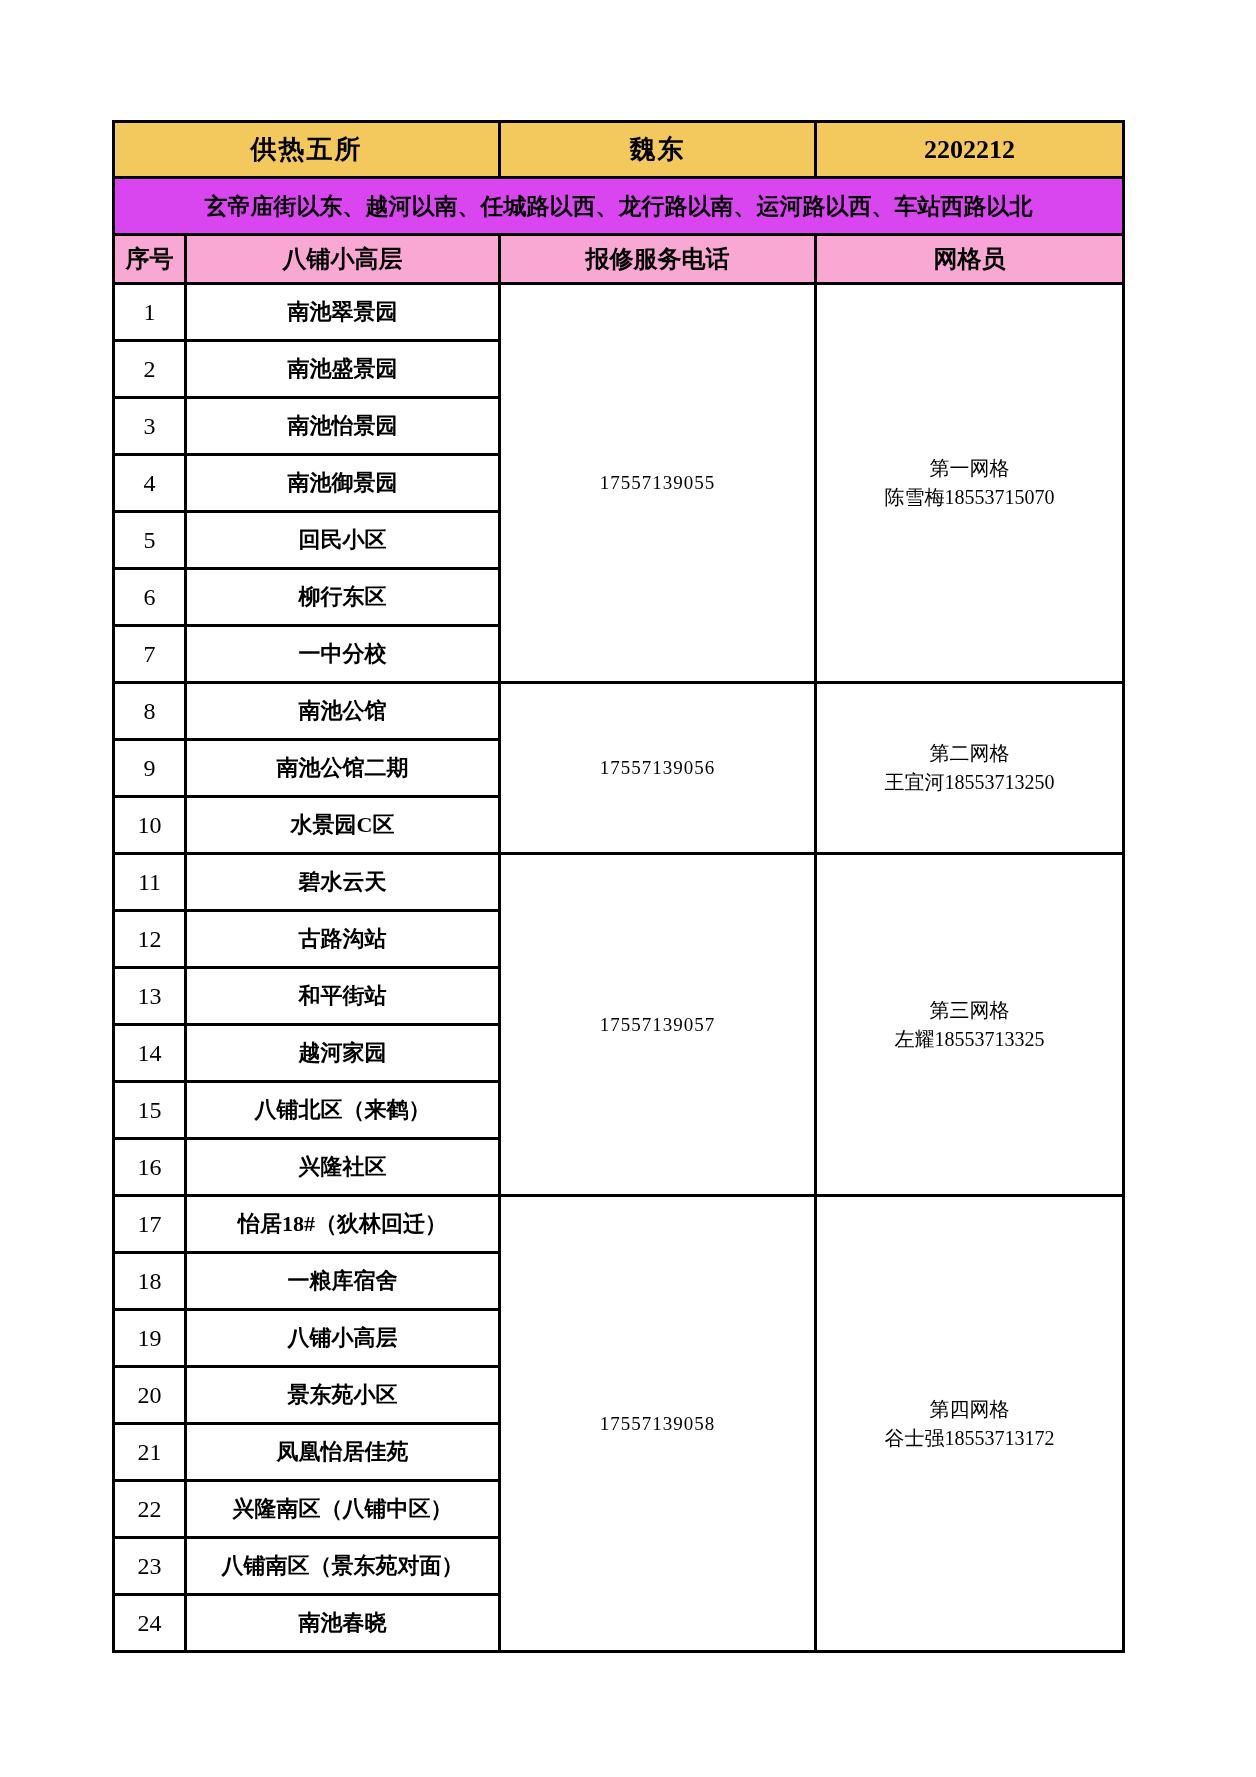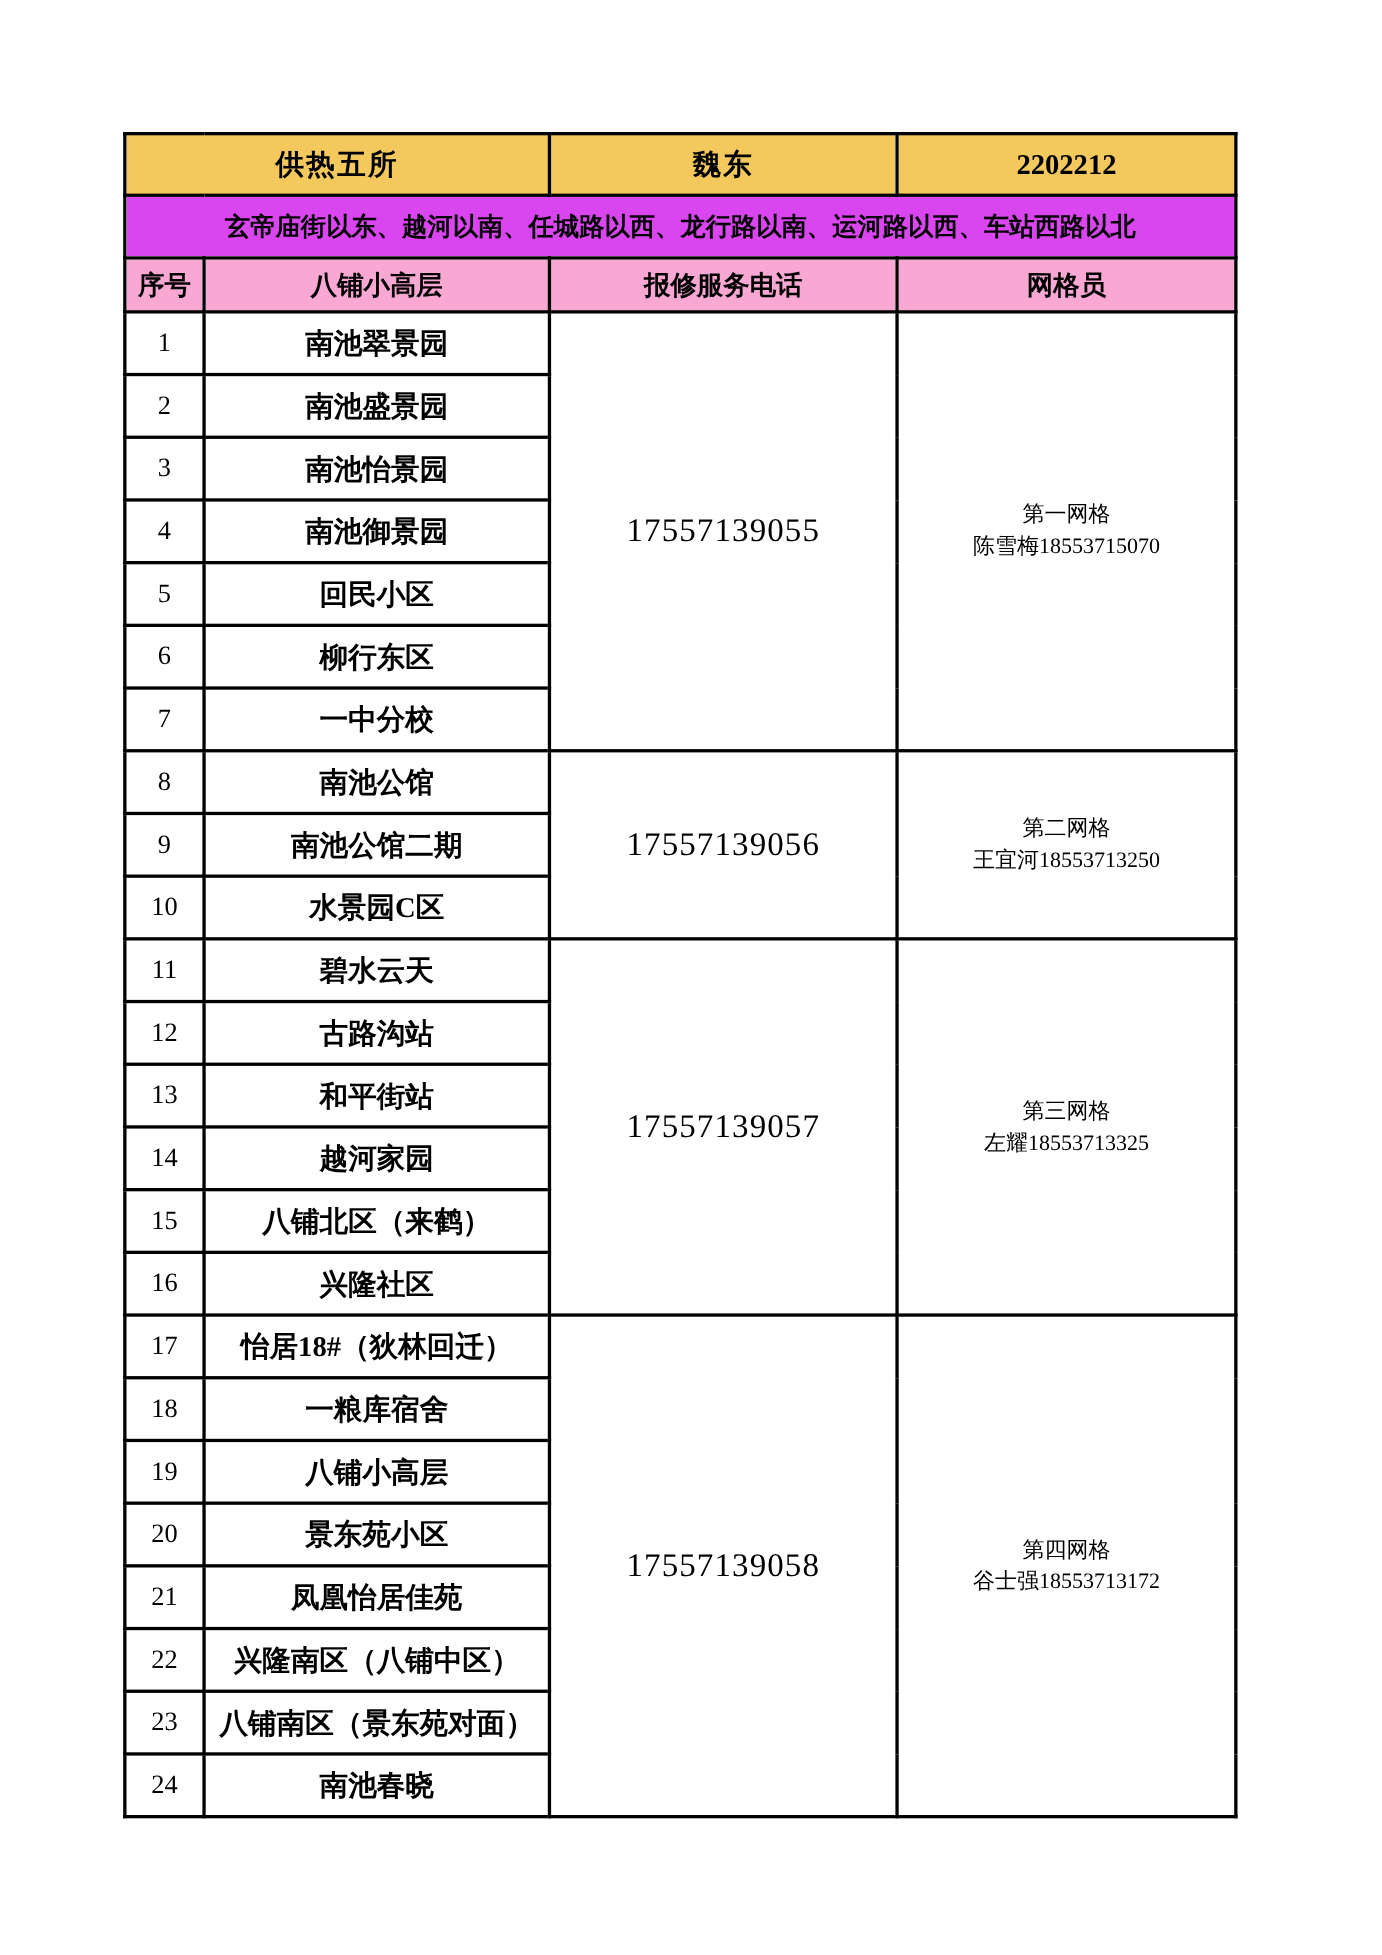--- a/index.html
+++ b/index.html
@@ -57,25 +57,25 @@
   }
   tr.data-row td {
     height: 54px;
     background: #ffffff;
   }
   td.seq-cell {
     font-size: 24px;
     font-weight: normal;
   }
   td.name-cell {
-    font-size: 26px;
+    font-size: 22px;
     font-weight: bold;
   }
   td.phone-cell {
-    font-size: 30px;
+    font-size: 19px;
     font-weight: normal;
     letter-spacing: 1px;
   }
   td.grid-cell {
     font-size: 20px;
     font-weight: normal;
     line-height: 1.45;
   }
 </style>
 </head>

